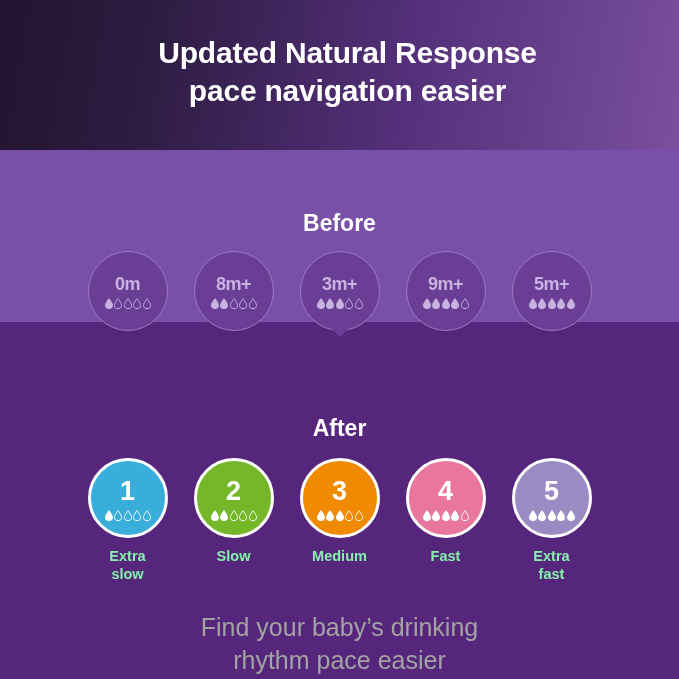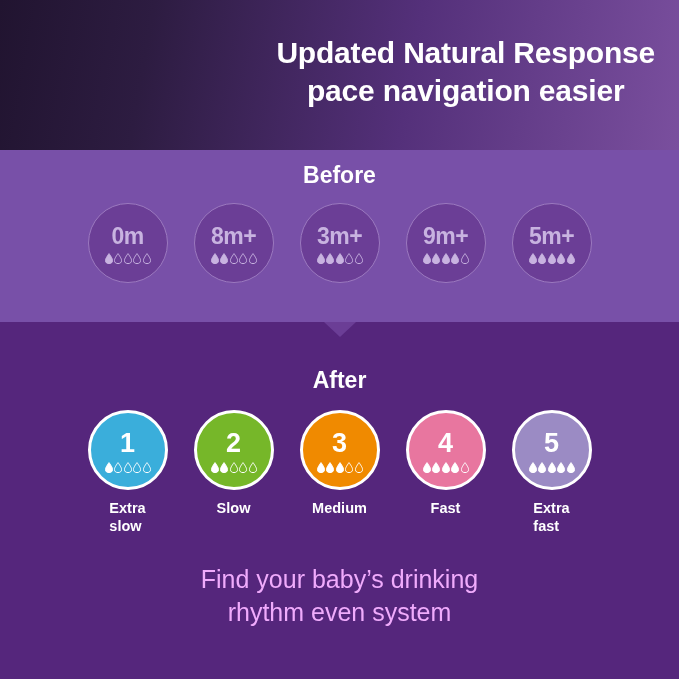--- a/index.html
+++ b/index.html
@@ -21,21 +21,21 @@
     flex-direction: column;
   }
 
   
   .header {
     height: 150px;
     flex: 0 0 150px;
     background: linear-gradient(100deg, #211430 0%, #2d1c41 22%, #54307a 60%, #7a4f9e 100%);
     display: flex;
     align-items: center;
-    justify-content: flex-end;
+    justify-content: center;
     box-sizing: border-box;
     padding: 0 24px 6px 40px;
   }
   .header-title {
     color: #ffffff;
     font-size: 30px;
     font-weight: bold;
     line-height: 1.28;
     text-align: center;
     letter-spacing: -0.2px;
@@ -49,20 +49,21 @@
     position: relative;
     box-sizing: border-box;
     padding-top: 12px;
   }
   .section-heading {
     text-align: center;
     color: #ffffff;
     font-size: 23px;
     font-weight: bold;
     letter-spacing: 0px;
+    margin-top: 48px;
   }
   .circle-row {
     display: flex;
     justify-content: center;
     align-items: flex-start;
     gap: 20px;
     margin-top: 14px;
   }
   .pace-item {
     width: 86px;
@@ -80,21 +81,21 @@
     border: 1.5px solid #9b79bf;
     box-sizing: border-box;
     display: flex;
     flex-direction: column;
     align-items: center;
     justify-content: center;
     padding-top: 2px;
   }
   .circle-before .age {
     color: #c8b3e0;
-    font-size: 23px;
+    font-size: 18px;
     font-weight: bold;
     line-height: 1;
     letter-spacing: -0.5px;
   }
   .drops {
     display: flex;
     gap: 1.5px;
     margin-top: 5px;
     align-items: flex-end;
   }
@@ -148,30 +149,31 @@
     padding-top: 2px;
   }
   .circle-after .num {
     color: #ffffff;
     font-size: 27px;
     font-weight: bold;
     line-height: 1;
   }
   .pace-label {
     margin-top: 9px;
-    color: #ffffff;
+    color: #86efac;
     font-size: 14.5px;
     font-weight: bold;
     line-height: 1.25;
+    text-align: center;
   }
 
   .footer-text {
     margin-top: 28px;
     text-align: center;
-    color: #f0abfc;
+    color: #a3a3a3;
     font-size: 25px;
     font-weight: normal;
     line-height: 1.3;
     padding: 0 60px;
   }
 </style>
 </head>
 <body>
 
 <div class="infographic">
@@ -526,16 +528,16 @@
             </div>
           </div>
           <div class="pace-label">
             <div>Extra</div>
             <div>fast</div>
           </div>
         </div>
       </div>
     <div class="footer-text">
       <div>Find your baby’s drinking</div>
-      <div>rhythm even system</div>
+      <div>rhythm pace easier</div>
     </div>
   </div>
 </div>
 
 </body></html>

